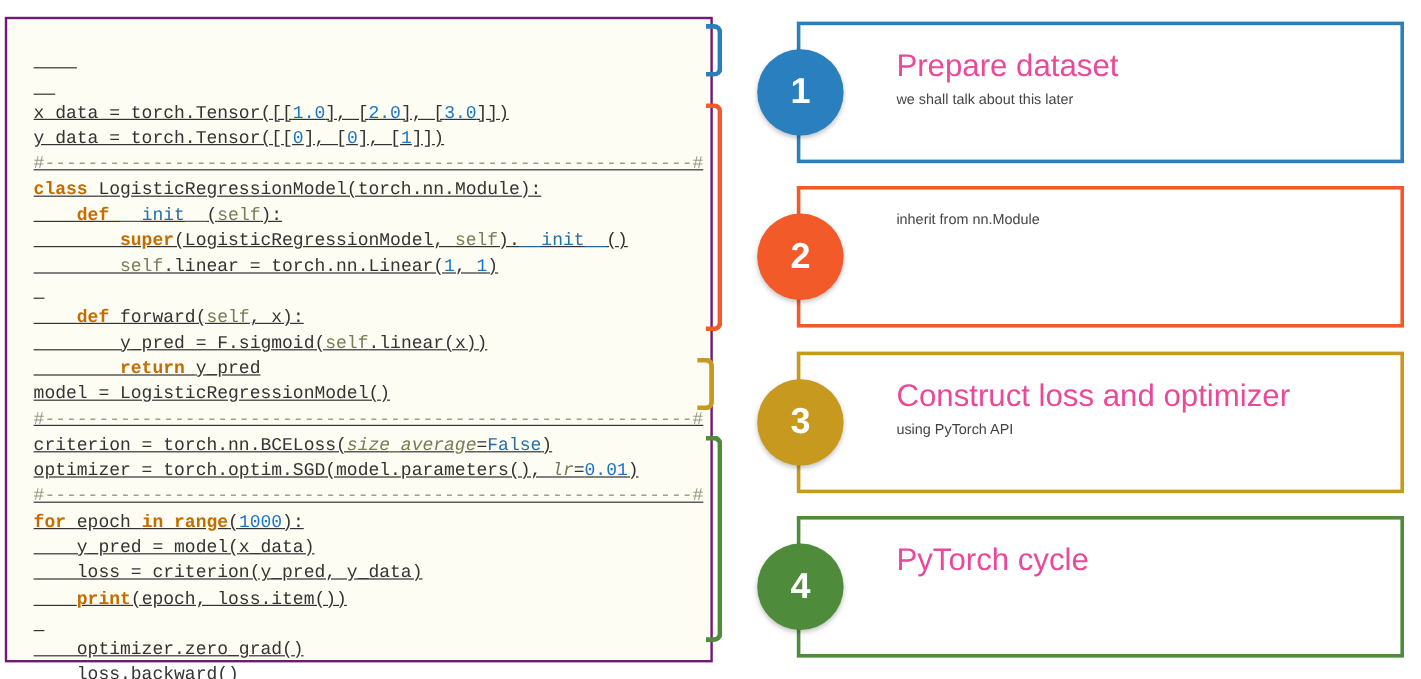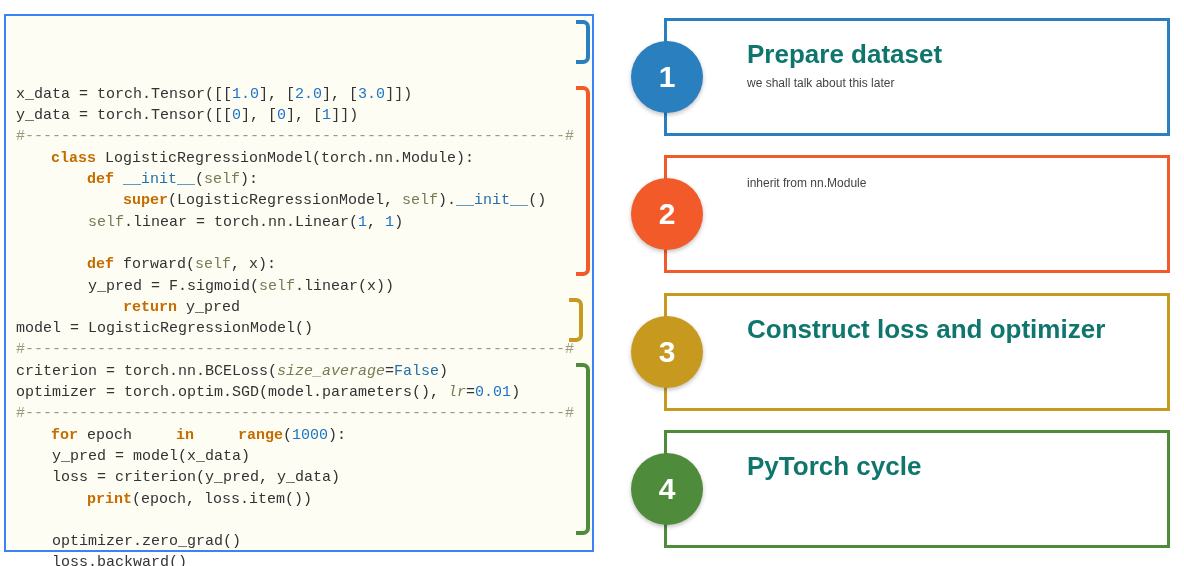--- a/index.html
+++ b/index.html
@@ -15,32 +15,33 @@
     display: flex;
     width: 100%;
     height: 100%;
     align-items: center;
     padding: 8px 12px 8px 4px;
   }
   
   .code-panel {
     width: 590px;
     height: 538px;
-    border: 2px solid #3b82f6;
+    border: 2px solid #701a75;
     background: #fdfdf4;
-    padding: 4px 8px 4px 10px;
+    padding: 4px 8px 4px 22px;
     font-family: "Consolas","Courier New",monospace;
     font-size: 15px;
     line-height: 21.3px;
     color: #333;
     position: relative;
     white-space: pre;
+    text-decoration: underline;
   }
   .code-panel .line { display:block; white-space: pre; }
-  .kw   { color: #c46c00; font-weight: bold; margin-left: 35px; }   
+  .kw   { color: #c46c00; font-weight: bold; }   
   .num  { color: #1a74c7; }
   .sl   { color: #7a7a55; }                        
   .dund { color: #256ea8; text-align: center; }                        
   .arg  { color: #7a7a55; font-style: italic; }    
   .bool { color: #256ea8; }
   .cmt  { color: #9a9a7e; }
   
   .brackets {
     position:absolute;
     top:0; bottom:0;
@@ -70,22 +71,22 @@
   }
   .step {
     position: relative;
     border: 3px solid;
     height: 118px;
     background:#fff;
     padding: 18px 16px 12px 80px;
   }
   .step .title {
     font-size: 26px;
-    color:#0f766e;
-    font-weight:700;
+    color:#ec4899;
+    font-weight:400;
     margin-bottom:6px;
   }
   .step .sub {
     font-size: 12px;
     color:#444;
     font-weight:400;
   }
   .badge {
     position:absolute;
     left: -36px;
@@ -125,20 +126,21 @@
       <div class="badge b2">
           <span>2</span>
         </div>
       <div class="sub">inherit from nn.Module</div>
     </div>
     <div class="step s3">
       <div class="badge b3">
           <span>3</span>
         </div>
       <div class="title">Construct loss and optimizer</div>
+      <div class="sub">using PyTorch API</div>
     </div>
     <div class="step s4">
       <div class="badge b4">
           <span>4</span>
         </div>
       <div class="title">PyTorch cycle</div>
     </div>
   </div>
 </div>
 

